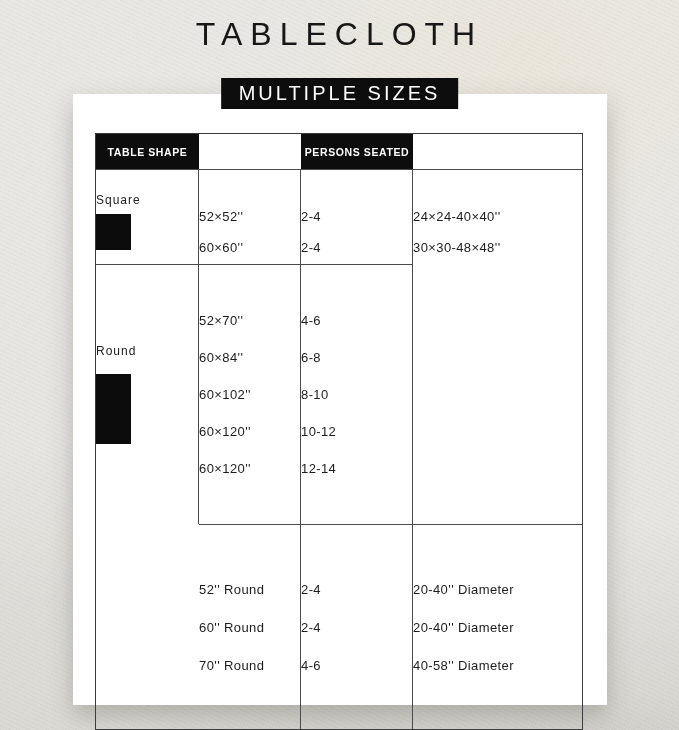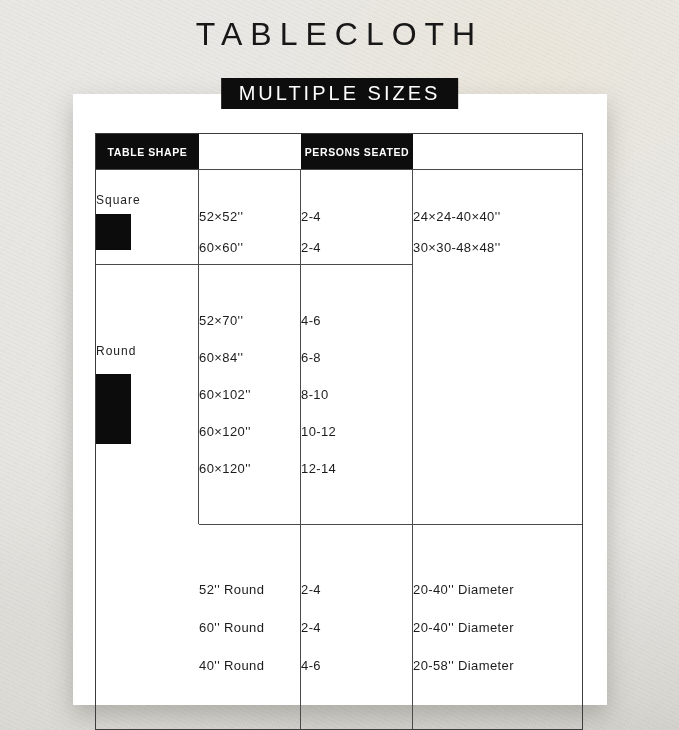--- a/index.html
+++ b/index.html
@@ -132,27 +132,27 @@
       <span>4-6</span>
       <span>6-8</span>
       <span>8-10</span>
       <span>10-12</span>
       <span>12-14</span>
     </div>
 
     <div class="cell lines rd rr c2">
       <span>52'' Round</span>
       <span>60'' Round</span>
-      <span>40'' Round</span>
+      <span>70'' Round</span>
     </div>
     <div class="cell lines rd rr c3">
       <span>2-4</span>
       <span>2-4</span>
       <span>4-6</span>
     </div>
     <div class="cell lines rd rr c4">
       <span>20-40'' Diameter</span>
       <span>20-40'' Diameter</span>
-      <span>20-58'' Diameter</span>
+      <span>40-58'' Diameter</span>
     </div>
 
   </div>
 </div>
 
 </body></html>

